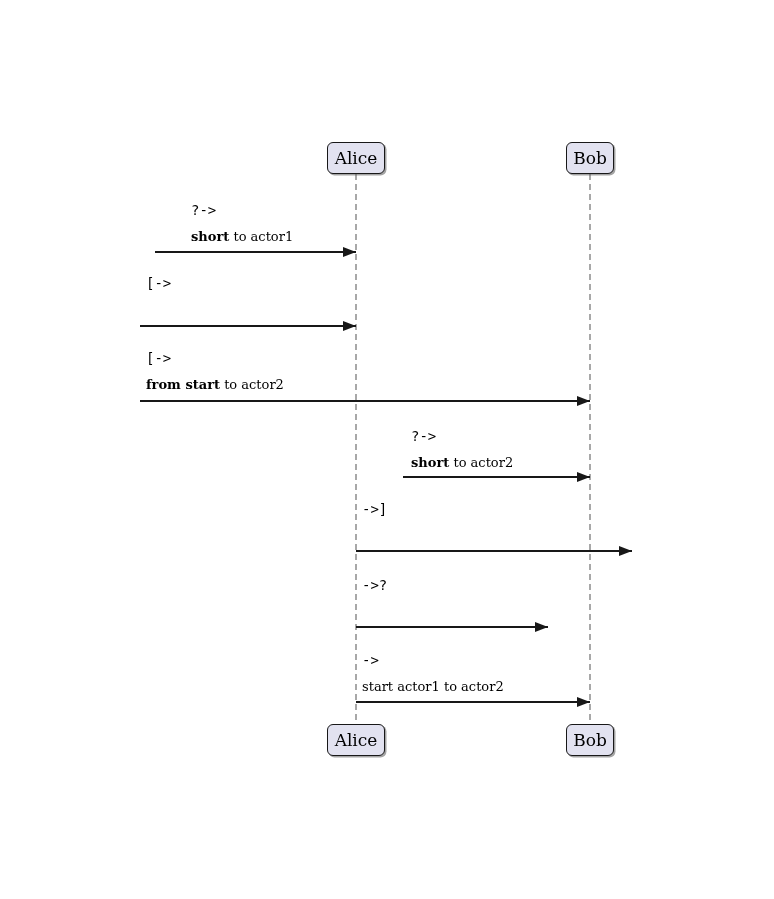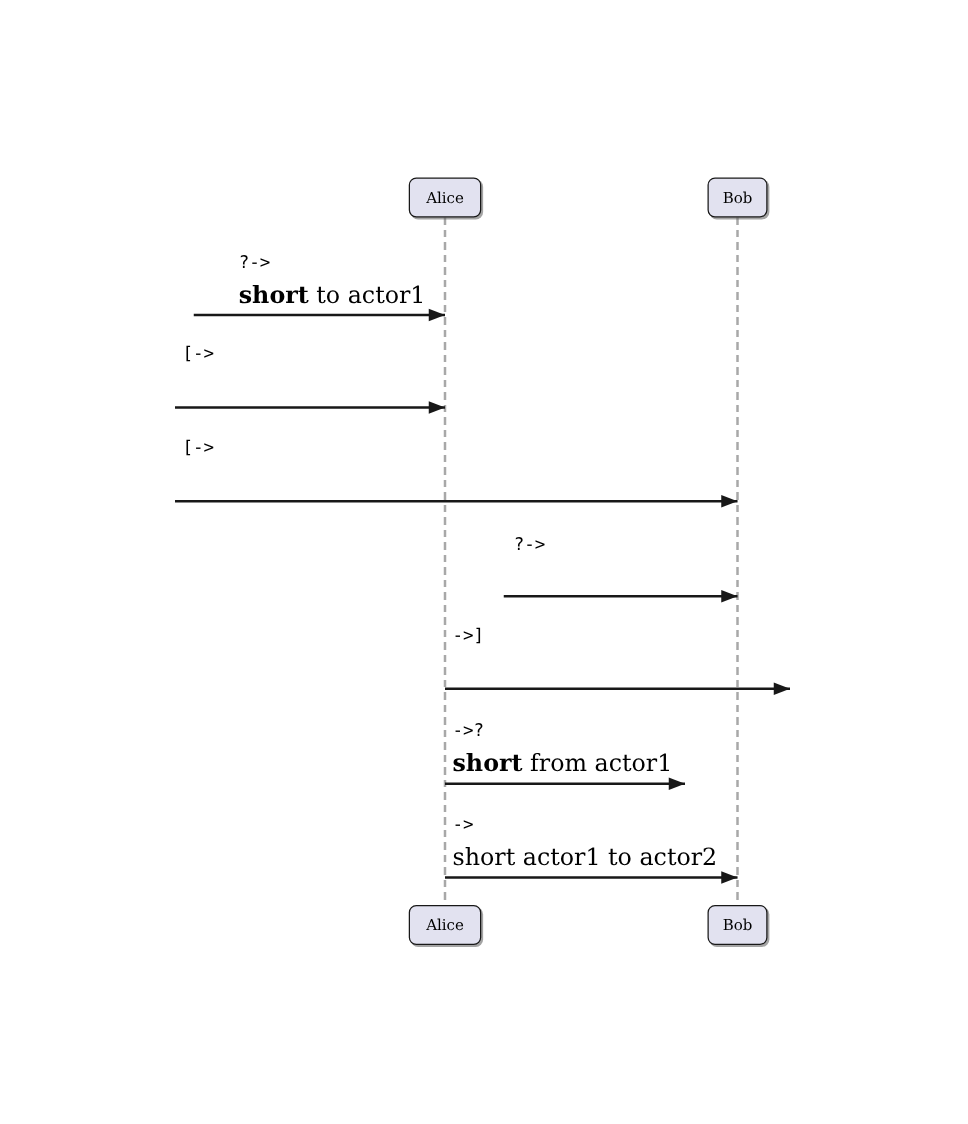--- a/index.html
+++ b/index.html
@@ -19,39 +19,39 @@
     overflow:hidden;
   }
   .actor-box{
     position:absolute;
     height:32px;
     background:var(--actor-fill);
     border:1.5px solid var(--actor-border);
     border-radius:6px;
     box-shadow:1.5px 1.5px 0 rgba(90,90,90,0.55);
     display:flex;align-items:center;justify-content:center;
-    font-size:12px;
+    font-size:17px;
     box-sizing:border-box;
   }
   .lifeline{
     position:absolute;
     width:2px;
     background:repeating-linear-gradient(to bottom, var(--lifeline) 0 6px, transparent 6px 10px);
   }
   .msg-label{
     position:absolute;
     white-space:nowrap;
   }
   .msg-code{
     font-family:"DejaVu Sans Mono", monospace;
     font-size:14px;
     line-height:25px;
   }
   .msg-desc{
-    font-size:19px;
+    font-size:13px;
     line-height:27px;
   }
   .msg-desc b{font-weight:bold;}
   .arrow{
     position:absolute;
     height:2px;
     background:var(--arrow);
   }
   .arrow::after{
     content:"";
@@ -90,50 +90,51 @@
   <div>
     <div class="msg-label" style="left:146px;top:271px;">
       <div class="msg-code">[-&gt;</div>
     </div>
     <div class="arrow" style="left:140px;top:325px;width:216px;"></div>
   </div>
 
   <div>
     <div class="msg-label" style="left:146px;top:346px;">
       <div class="msg-code">[-&gt;</div>
+      <div class="msg-desc"><span></span><b>from start</b><span> to actor2</span></div>
     </div>
     <div class="arrow" style="left:140px;top:400px;width:450px;"></div>
   </div>
 
   <div>
     <div class="msg-label" style="left:411px;top:424px;">
       <div class="msg-code">?-&gt;</div>
+      <div class="msg-desc"><span></span><b>short</b><span> to actor2</span></div>
     </div>
     <div class="arrow" style="left:403px;top:476px;width:187px;"></div>
   </div>
 
   <div>
     <div class="msg-label" style="left:362px;top:497px;">
       <div class="msg-code">-&gt;]</div>
     </div>
     <div class="arrow" style="left:356px;top:550px;width:276px;"></div>
   </div>
 
   <div>
     <div class="msg-label" style="left:362px;top:573px;">
       <div class="msg-code">-&gt;?</div>
-      <div class="msg-desc"><span></span><b>short</b><span> from actor1</span></div>
     </div>
     <div class="arrow" style="left:356px;top:626px;width:192px;"></div>
   </div>
 
   <div>
     <div class="msg-label" style="left:362px;top:648px;">
       <div class="msg-code">-&gt;</div>
-      <div class="msg-desc"><span>short actor1 to actor2</span><b></b><span></span></div>
+      <div class="msg-desc"><span>start actor1 to actor2</span><b></b><span></span></div>
     </div>
     <div class="arrow" style="left:356px;top:701px;width:234px;"></div>
   </div>
 
   <div class="actor-box" style="left:327px;top:724px;width:58px;">
     <span>Alice</span>
   </div>
   <div class="actor-box" style="left:566px;top:724px;width:48px;">
     <span>Bob</span>
   </div>

